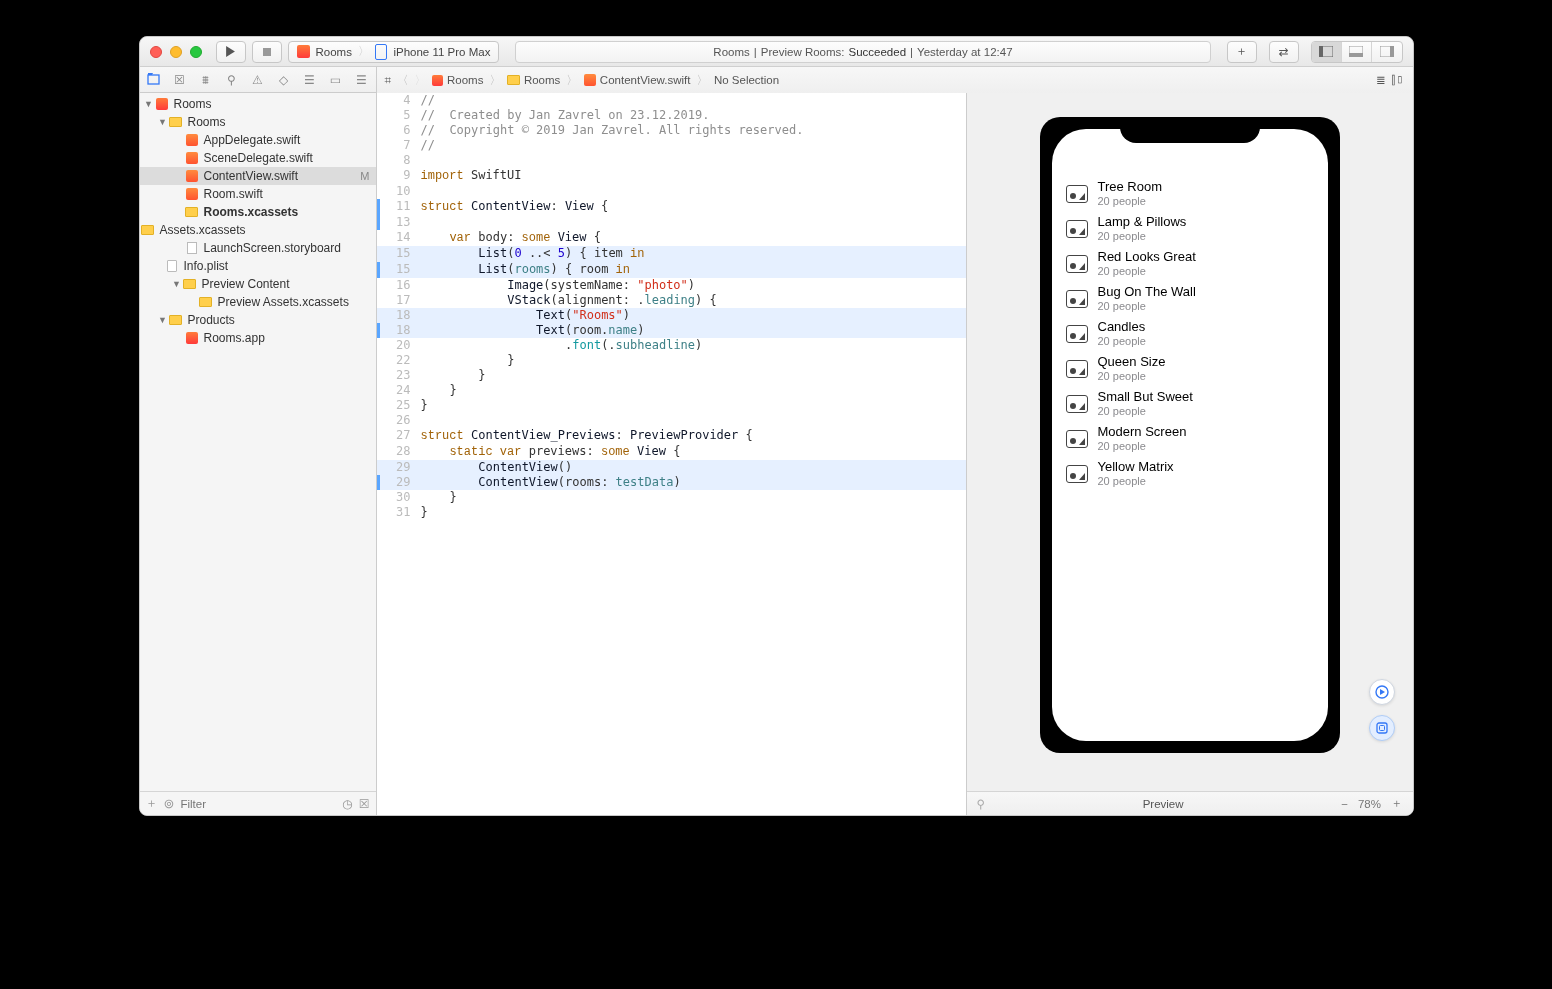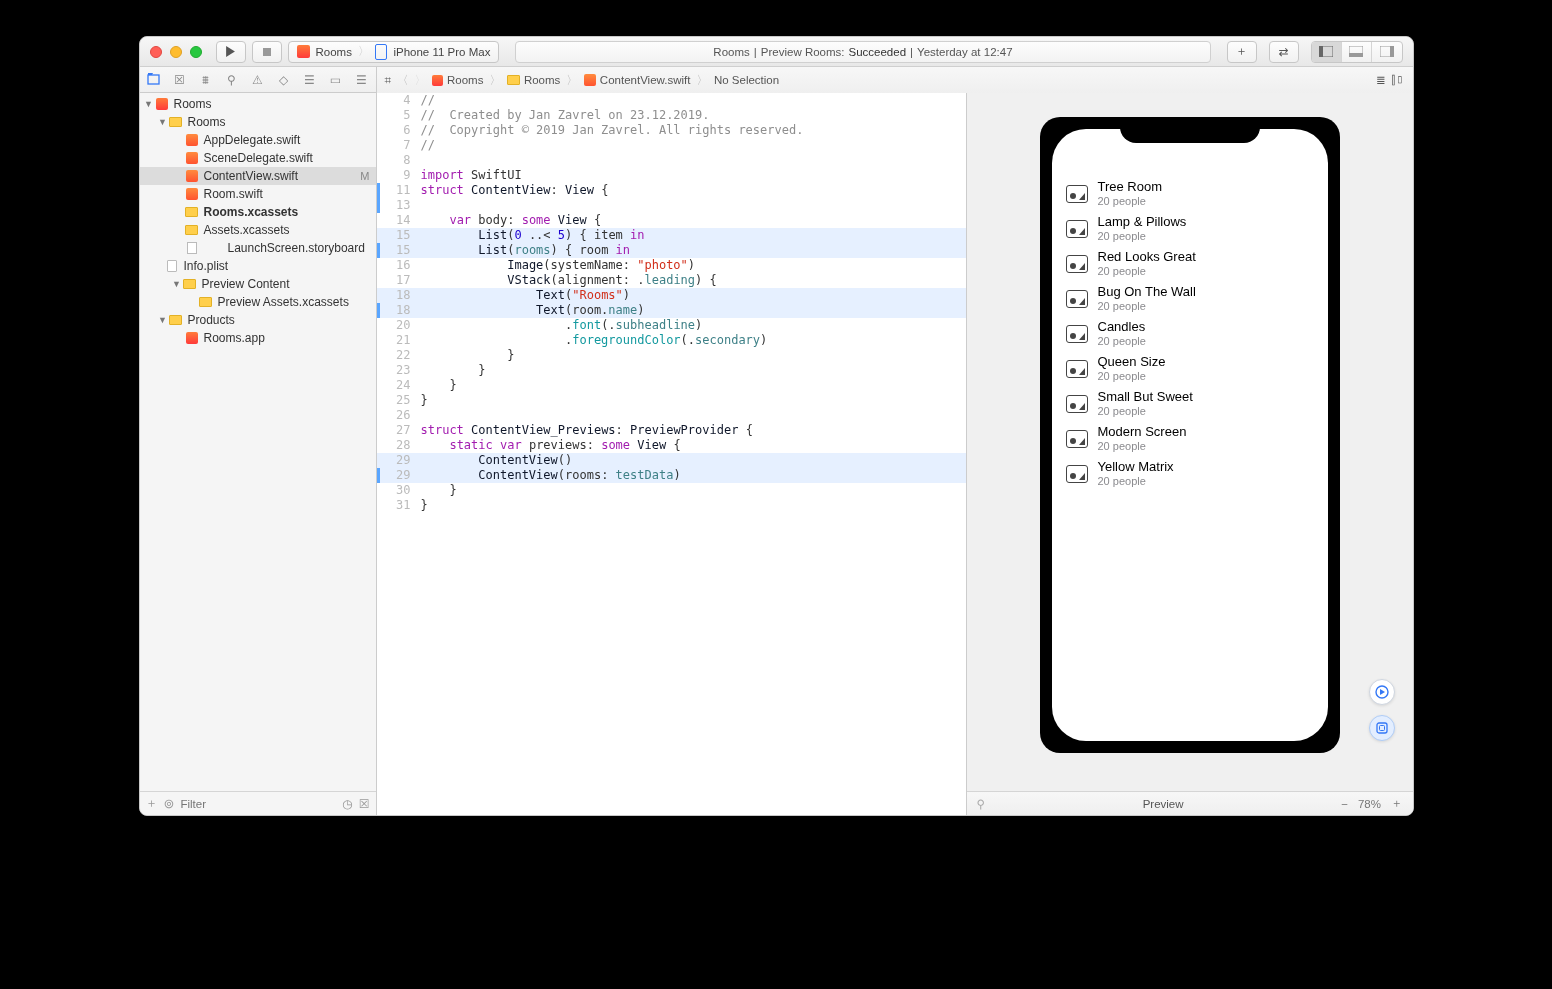--- a/index.html
+++ b/index.html
@@ -55,21 +55,21 @@
 .center { width:590px; display:flex; flex-direction:column; background:#fff; border-right:1px solid #ccc;}
 .jumpbar { height:26px; background:linear-gradient(#f7f7f7,#efefef); border-bottom:1px solid #ddd; display:flex; align-items:center; padding:0 8px; font-size:11.5px; color:#555; gap:6px;}
 .jumpbar .crumb{ display:flex; align-items:center; gap:4px;}
 .jumpbar .chev{ color:#bbb;}
 .code { flex:1; overflow:auto; font-family: Menlo, monospace; font-size:12px; line-height:15px;}
 .codeline { display:flex;}
 .gutter { width:42px; text-align:right; padding-right:8px; color:#bbb; user-select:none; flex-shrink:0; position:relative;}
 .changebar { position:absolute; left:0; top:0; bottom:0; width:3px; background:#5aa6ff;}
 .codetext { flex:1; white-space:pre; padding-left:2px;}
 .hl { background:#e6f0ff;}
-.kw{color:#a21caf;}
+.kw{color:#a16207;font-family:Liberation Mono, monospace;}
 .type{color:#0f172a;}
 .str{color:#d12f1b;}
 .ident{color:#3e8087;}
 .cm{color:#8e8e8e;}
 .func{color:#13999f;}
 .num{color:#1c00cf;}
 
 
 .preview { flex:1; background:#f0f0f0; display:flex; flex-direction:column; position:relative;}
 .prevbody { flex:1; display:flex; align-items:flex-start; justify-content:center; overflow:hidden; position:relative;}
@@ -239,27 +239,27 @@
               <span class="swift-icon"></span>
             </span>
             <span>Room.swift</span>
           </div>
         <div class="treerow" style="padding-left:44px;font-weight:bold;">
             <span class="ficon">
               <span class="xcassets-icon"></span>
             </span>
             <span>Rooms.xcassets</span>
           </div>
+        <div class="treerow" style="">
+            <span class="ficon">
+              <span class="xcassets-icon"></span>
+            </span>
+            <span>Assets.xcassets</span>
+          </div>
         <div class="treerow" style="padding-left:44px;">
-            <span class="ficon">
-              <span class="xcassets-icon"></span>
-            </span>
-            <span>Assets.xcassets</span>
-          </div>
-        <div class="treerow" style="padding-left:44px;gap:24px;">
             <span class="ficon">
               <span class="story-icon"></span>
             </span>
             <span>LaunchScreen.storyboard</span>
           </div>
         <div class="treerow" style="padding-left:24px;">
             <span class="ficon">
               <span class="plist-icon"></span>
             </span>
             <span>Info.plist</span>
@@ -320,20 +320,24 @@
           </div>
           <div class="codeline">
             <div class="gutter"><span>8</span></div>
             <div class="codetext"></div>
           </div>
           <div class="codeline">
             <div class="gutter"><span>9</span></div>
             <div class="codetext"><span class="kw">import</span> SwiftUI</div>
           </div>
           <div class="codeline">
+            <div class="gutter"><span>10</span></div>
+            <div class="codetext"></div>
+          </div>
+          <div class="codeline">
             <div class="gutter"><div class="changebar"></div><span>11</span></div>
             <div class="codetext"><span class="kw">struct</span> <span class="type">ContentView</span>: <span class="type">View</span> {</div>
           </div>
           <div class="codeline">
             <div class="gutter"><div class="changebar"></div><span>13</span></div>
             <div class="codetext"></div>
           </div>
           <div class="codeline">
             <div class="gutter"><span>14</span></div>
             <div class="codetext">    <span class="kw">var</span> body: <span class="kw">some</span> <span class="type">View</span> {</div>
@@ -358,24 +362,20 @@
             <div class="gutter"><span>18</span></div>
             <div class="codetext">                <span class="type">Text</span>(<span class="str">"Rooms"</span>)</div>
           </div>
           <div class="codeline hl">
             <div class="gutter"><div class="changebar"></div><span>18</span></div>
             <div class="codetext">                <span class="type">Text</span>(room.<span class="ident">name</span>)</div>
           </div>
           <div class="codeline">
             <div class="gutter"><span>20</span></div>
             <div class="codetext">                    .<span class="func">font</span>(.<span class="ident">subheadline</span>)</div>
-          </div>
-          <div class="codeline">
-            <div class="gutter"><span>21</span></div>
-            <div class="codetext">                    .<span class="func">foregroundColor</span>(.<span class="ident">secondary</span>)</div>
           </div>
           <div class="codeline">
             <div class="gutter"><span>22</span></div>
             <div class="codetext">            }</div>
           </div>
           <div class="codeline">
             <div class="gutter"><span>23</span></div>
             <div class="codetext">        }</div>
           </div>
           <div class="codeline">

